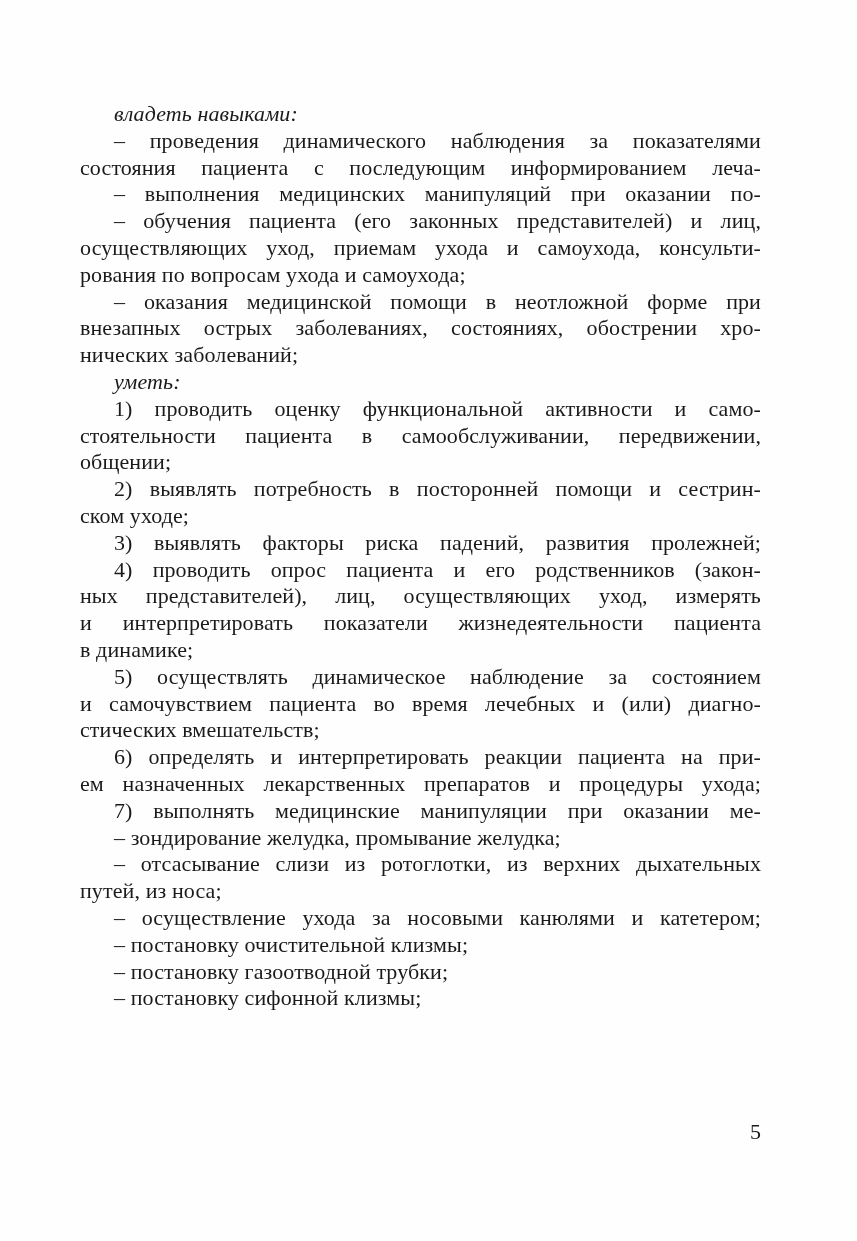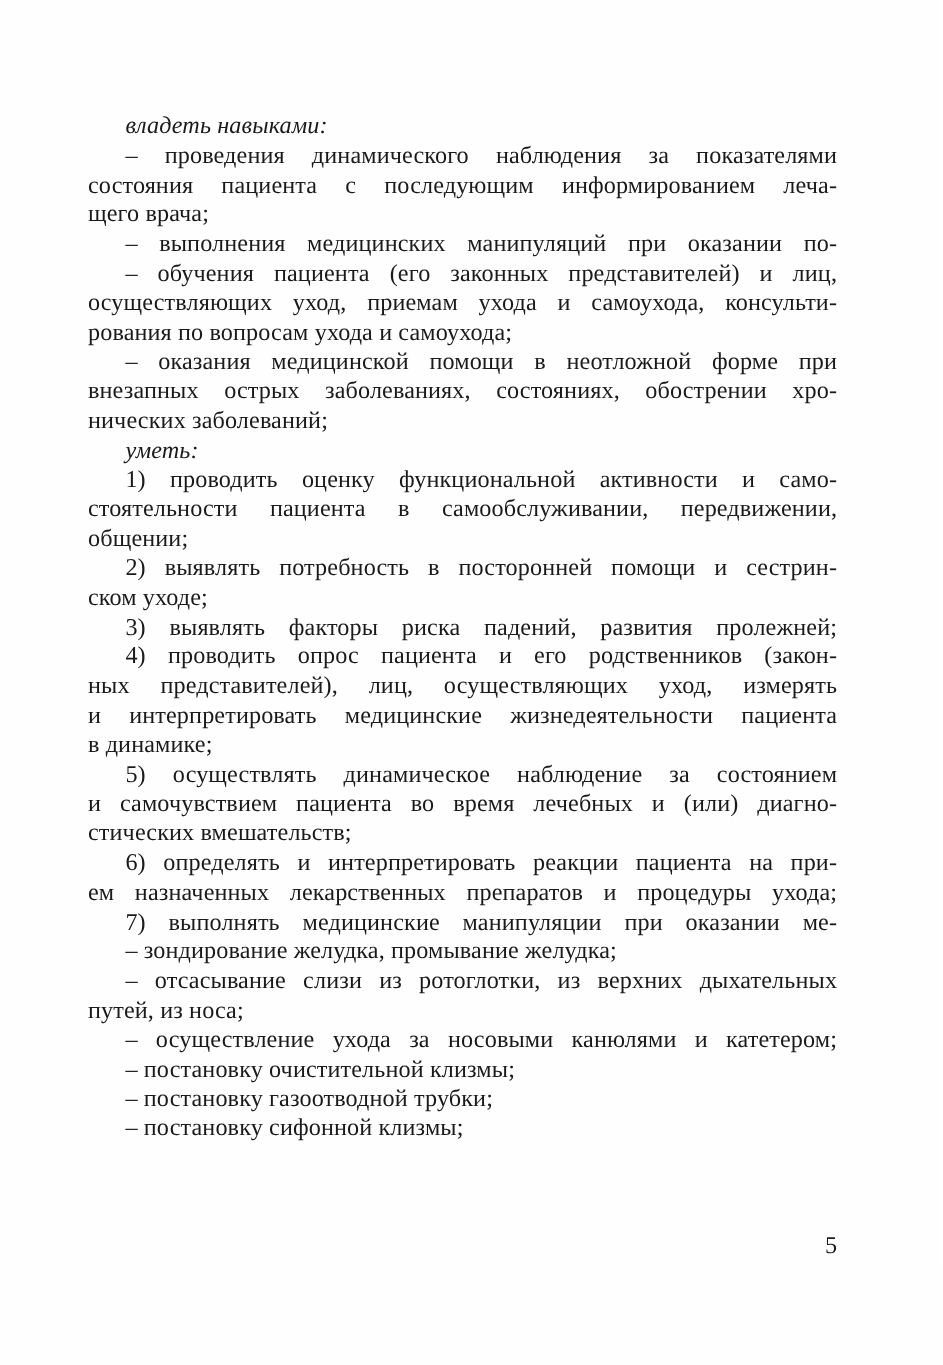--- a/index.html
+++ b/index.html
@@ -56,21 +56,20 @@
 <body>
 
 <div class="page">
   <main class="text-block" id="text-block">
       <div class="paragraph">
         <div class="line indent italic">владеть навыками:</div>
       </div>
       <div class="paragraph">
         <div class="line indent justify">– проведения динамического наблюдения за показателями</div>
         <div class="line justify">состояния пациента с последующим информированием леча-</div>
-        <div class="line">щего врача;</div>
       </div>
       <div class="paragraph">
         <div class="line indent justify">– выполнения медицинских манипуляций при оказании по-</div>
       </div>
       <div class="paragraph">
         <div class="line indent justify">– обучения пациента (его законных представителей) и лиц,</div>
         <div class="line justify">осуществляющих уход, приемам ухода и самоухода, консульти-</div>
         <div class="line">рования по вопросам ухода и самоухода;</div>
       </div>
       <div class="paragraph">
@@ -89,21 +88,21 @@
       <div class="paragraph">
         <div class="line indent justify">2) выявлять потребность в посторонней помощи и сестрин-</div>
         <div class="line">ском уходе;</div>
       </div>
       <div class="paragraph">
         <div class="line indent justify">3) выявлять факторы риска падений, развития пролежней;</div>
       </div>
       <div class="paragraph">
         <div class="line indent justify">4) проводить опрос пациента и его родственников (закон-</div>
         <div class="line justify">ных представителей), лиц, осуществляющих уход, измерять</div>
-        <div class="line justify">и интерпретировать медицинские жизнедеятельности пациента</div>
+        <div class="line justify">и интерпретировать показатели жизнедеятельности пациента</div>
         <div class="line">в динамике;</div>
       </div>
       <div class="paragraph">
         <div class="line indent justify">5) осуществлять динамическое наблюдение за состоянием</div>
         <div class="line justify">и самочувствием пациента во время лечебных и (или) диагно-</div>
         <div class="line">стических вмешательств;</div>
       </div>
       <div class="paragraph">
         <div class="line indent justify">6) определять и интерпретировать реакции пациента на при-</div>
         <div class="line justify">ем назначенных лекарственных препаратов и процедуры ухода;</div>

